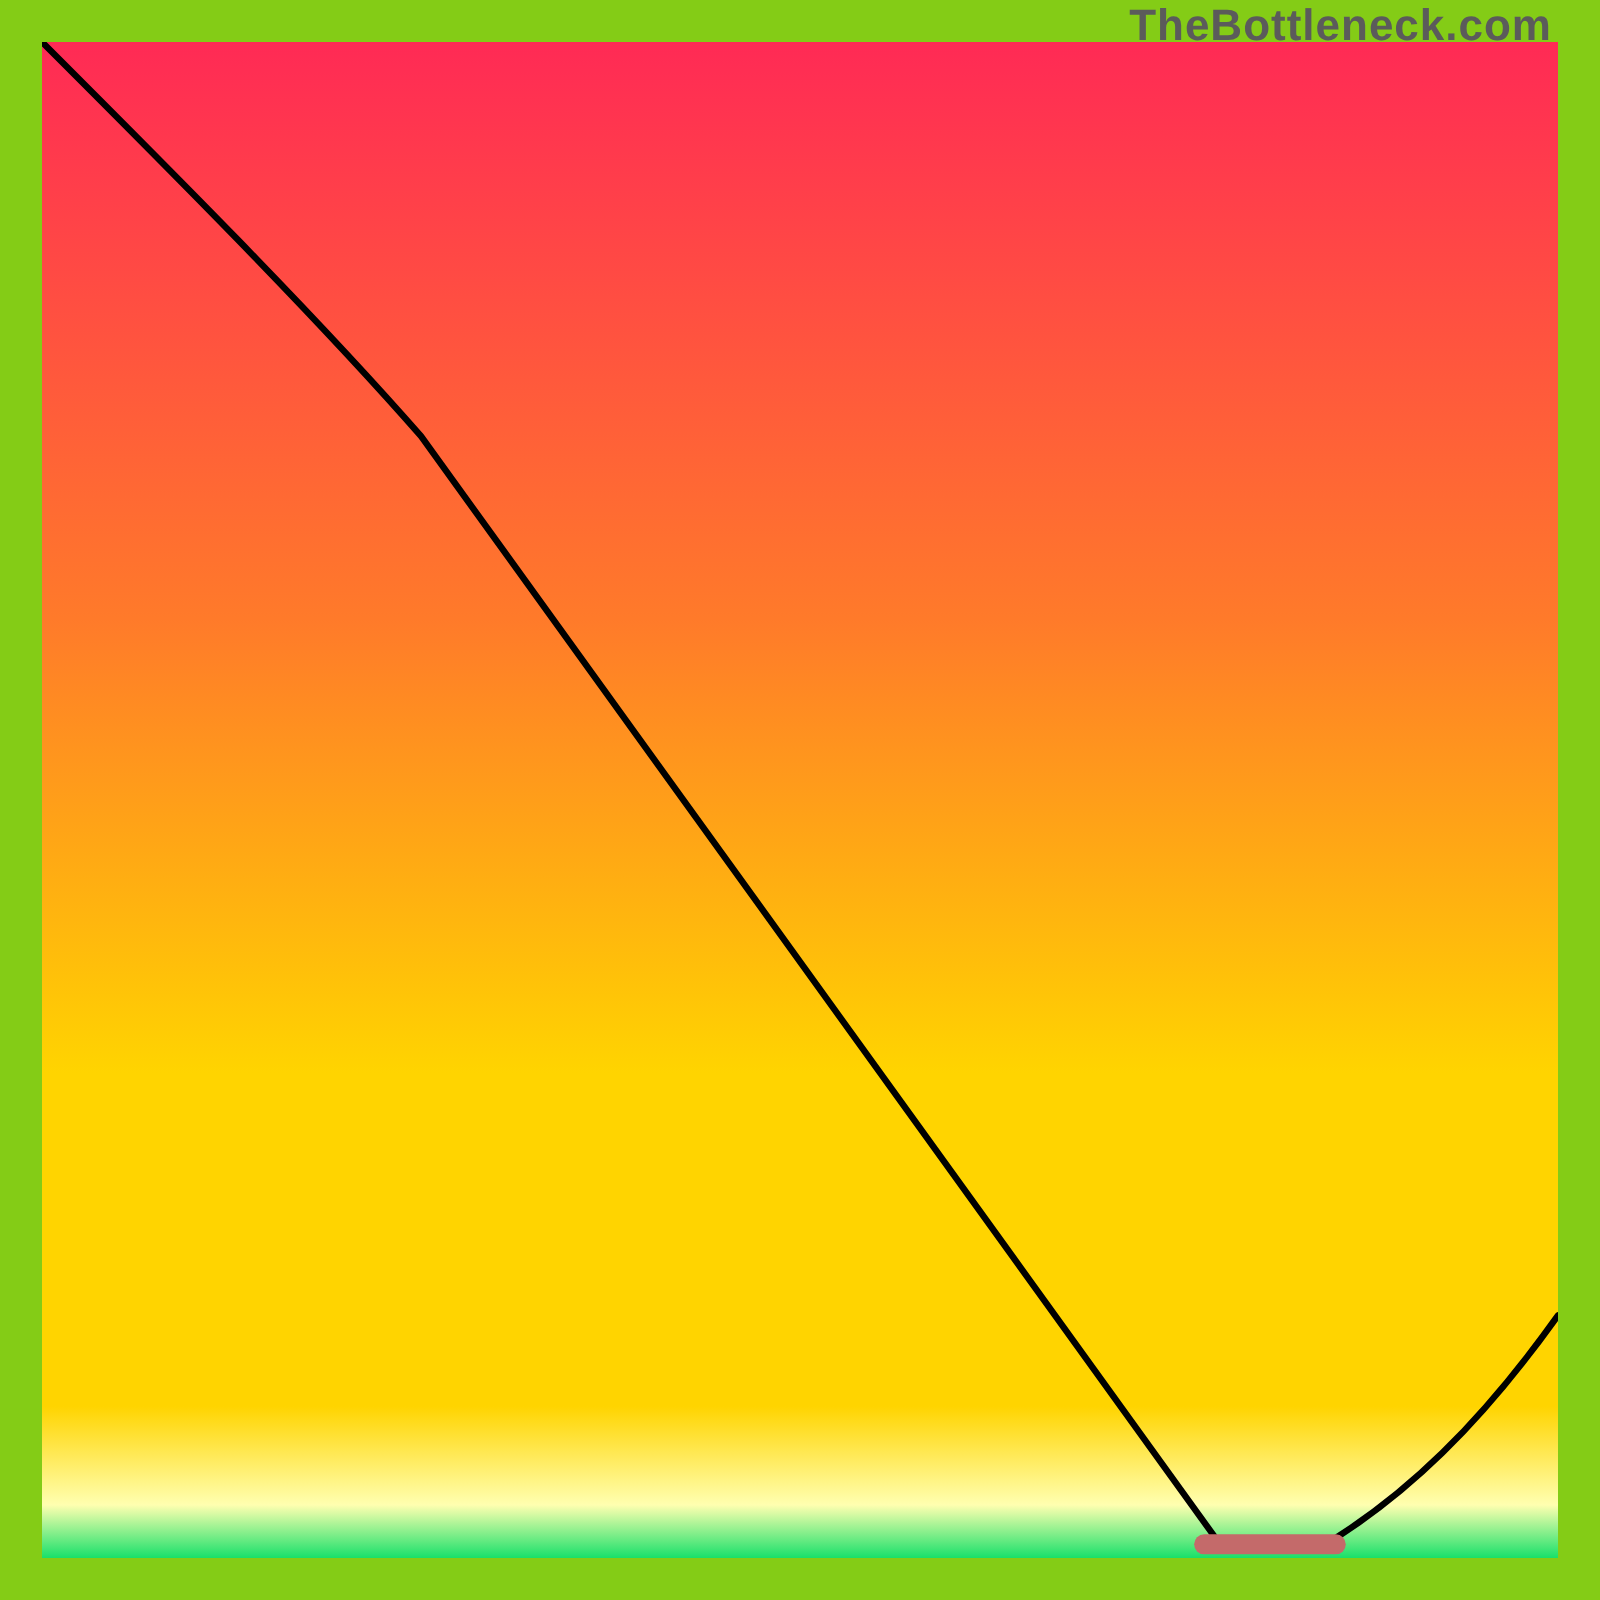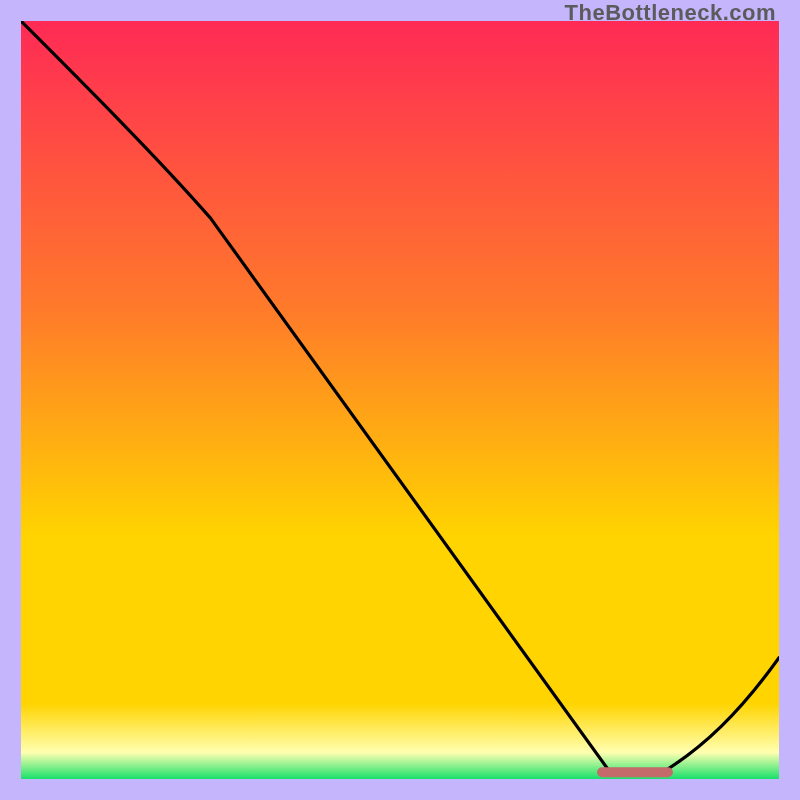--- a/index.html
+++ b/index.html
@@ -8,21 +8,21 @@
     width: 800px;
     height: 800px;
     overflow: hidden;
     background: #000;
     font-family: Arial, Helvetica, sans-serif;
   }
   .frame {
     position: absolute;
     left: 0; top: 0;
     width: 800px; height: 800px;
-    background: #c4b5fd;
+    background: #84cc16;
   }
   .plot {
     position: absolute;
     left: 21px;
     top: 21px;
     width: 758px;
     height: 758px;
     overflow: hidden;
   }
   .watermark {

